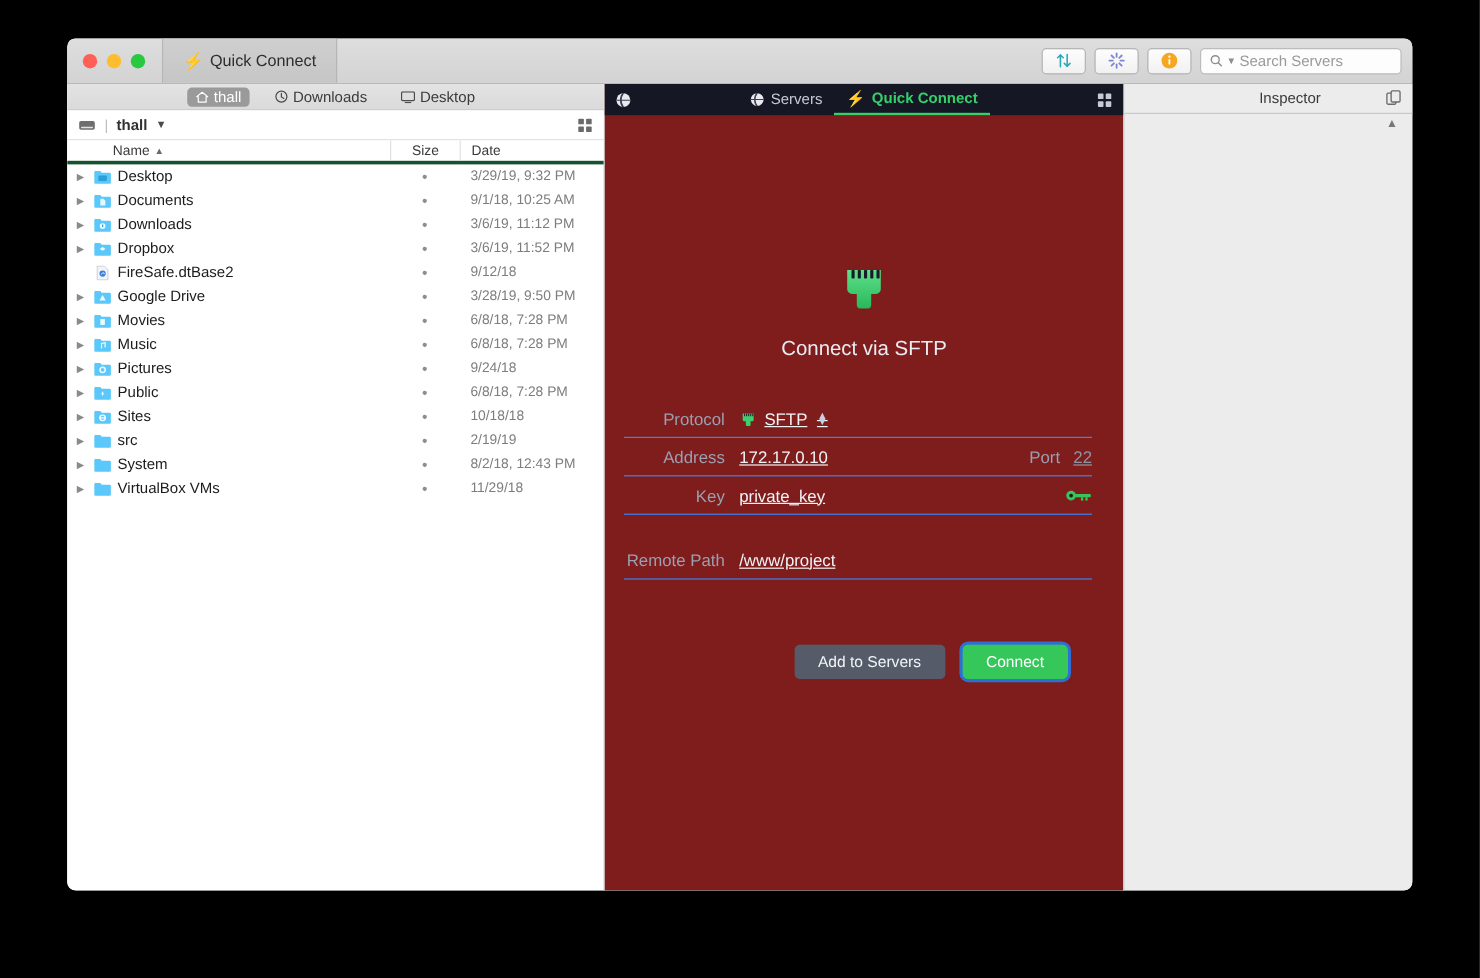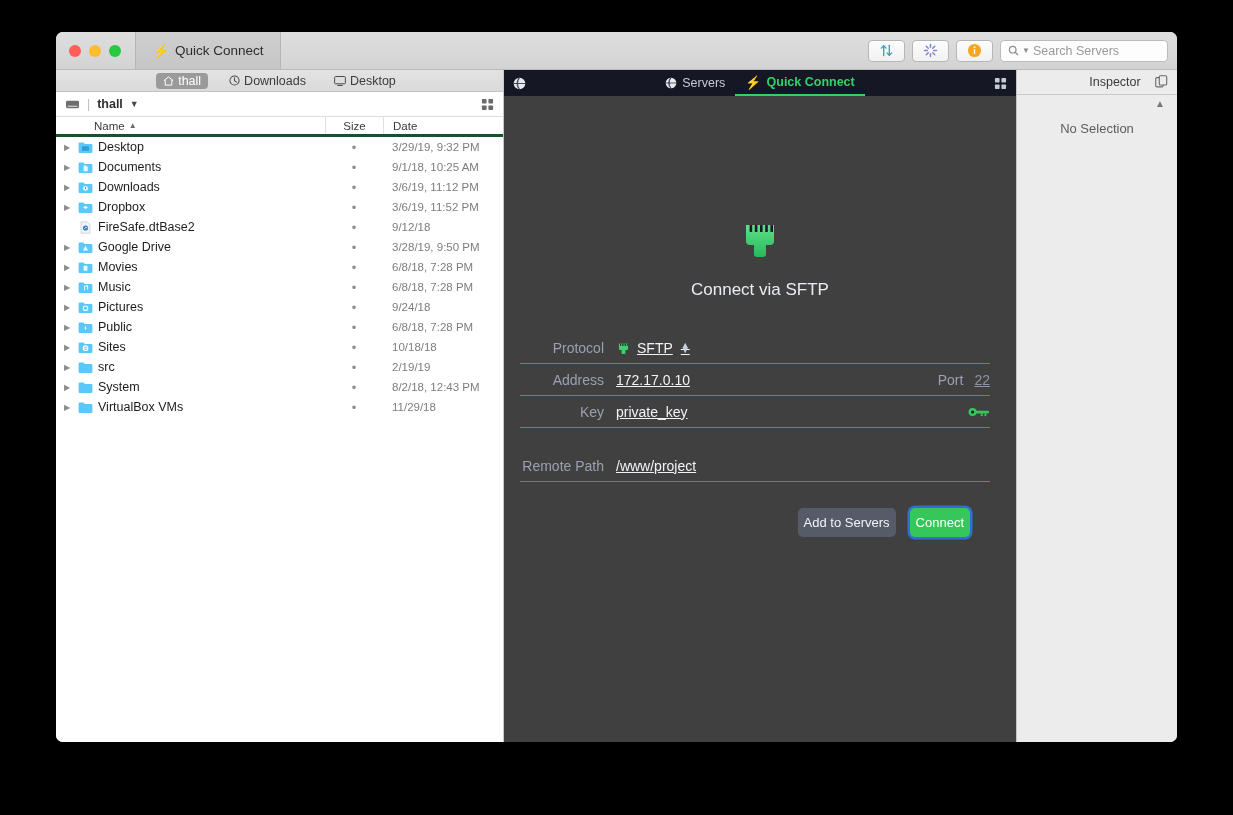--- a/index.html
+++ b/index.html
@@ -118,22 +118,22 @@
   .row { height: 20px; display: flex; align-items: center; font-size: 12.5px; color: #1c1c1c; }
   .r-name { flex: 1; display: flex; align-items: center; gap: 5px; padding-left: 8px; }
   .tri { width: 9px; font-size: 8px; color: #8a8a8a; }
   .tri.blank { visibility: hidden; }
   .ficon { width: 15px; height: 13px; flex: 0 0 auto; }
   .r-size { width: 58px; text-align: center; color: #8e8e8e; font-size: 13px; }
   .r-date { width: 120px; padding-left: 9px; color: #7d7d7d; font-size: 11.5px; }
 
   
   .center {
-    width: 512px;
-    background: #404040;
+    width: 432px;
+    background: #7f1d1d;
     display: flex; flex-direction: column;
   }
   .dtabs {
     height: 26px;
     background: #151824;
     display: flex; align-items: center;
     padding: 0 9px;
     position: relative;
   }
   .dtab {
@@ -166,22 +166,23 @@
   .fval.dim { color: #8e94a4; }
   .fspacer { flex: 1; }
   .portlabel { font-size: 14px; color: #9aa0b0; padding-right: 11px; }
   .stepper { display: flex; flex-direction: column; line-height: 5px; font-size: 9px; color: #c9cede; margin-left: 2px; }
 
   .gap { height: 22px; }
 
   .btnrow { display: flex; justify-content: flex-end; gap: 14px; margin: 26px 20px 0 0; }
   .btn {
     font-size: 13px; border-radius: 5px;
-    padding: 6px 5px;
+    padding: 6px 19px;
     border: 1px solid transparent;
+    margin-top: 28px;
   }
   .btn.grey { background: #555b68; color: #f2f4f8; }
   .btn.green { background: #35c759; color: #ffffff; box-shadow: 0 0 0 2.5px #2f6fd4; }
 
   
   .right {
     flex: 1;
     background: #ececec;
     border-left: 1px solid #c4c4c4;
     display: flex; flex-direction: column;
@@ -604,17 +605,16 @@
 
     <div class="right">
       <div class="insp-head">
         <span>Inspector</span>
         <svg class="dup" width="13" height="13" viewBox="0 0 14 14">
           <rect x="0.8" y="2.8" width="8" height="10" rx="1.2" fill="none" stroke="#6a6a6a" stroke-width="1.2"></rect>
           <rect x="4.6" y="0.8" width="8" height="10" rx="1.2" fill="#ececec" stroke="#6a6a6a" stroke-width="1.2"></rect>
         </svg>
       </div>
       <div class="insp-chev">▲</div>
-      <div class="insp-body">No Selection</div>
     </div>
 
   </div>
 </div>
 
 </body></html>

